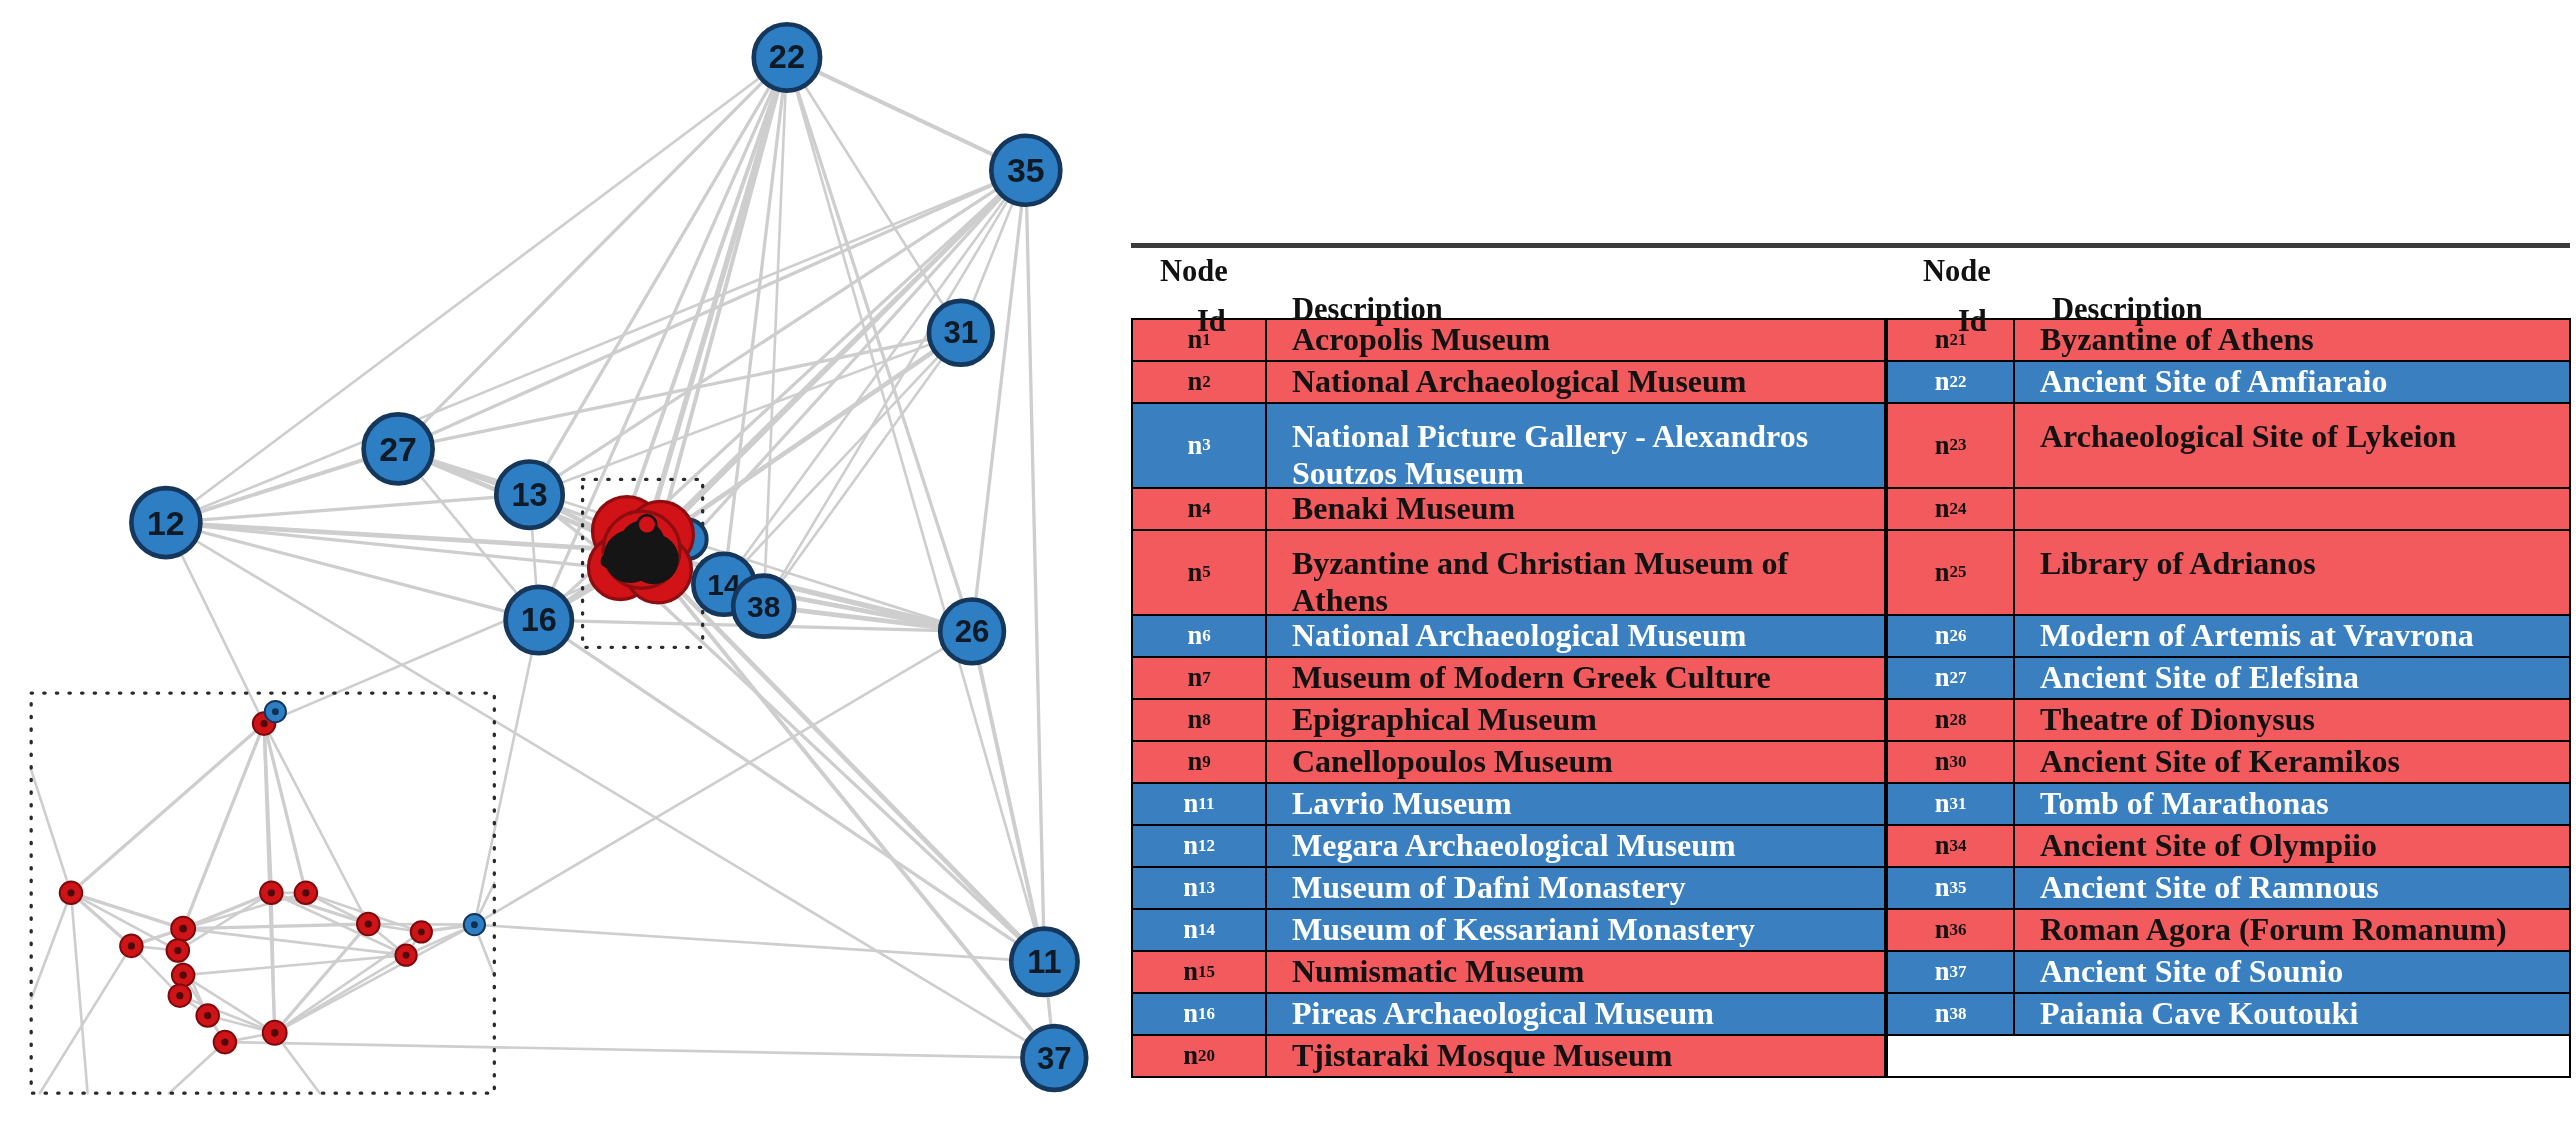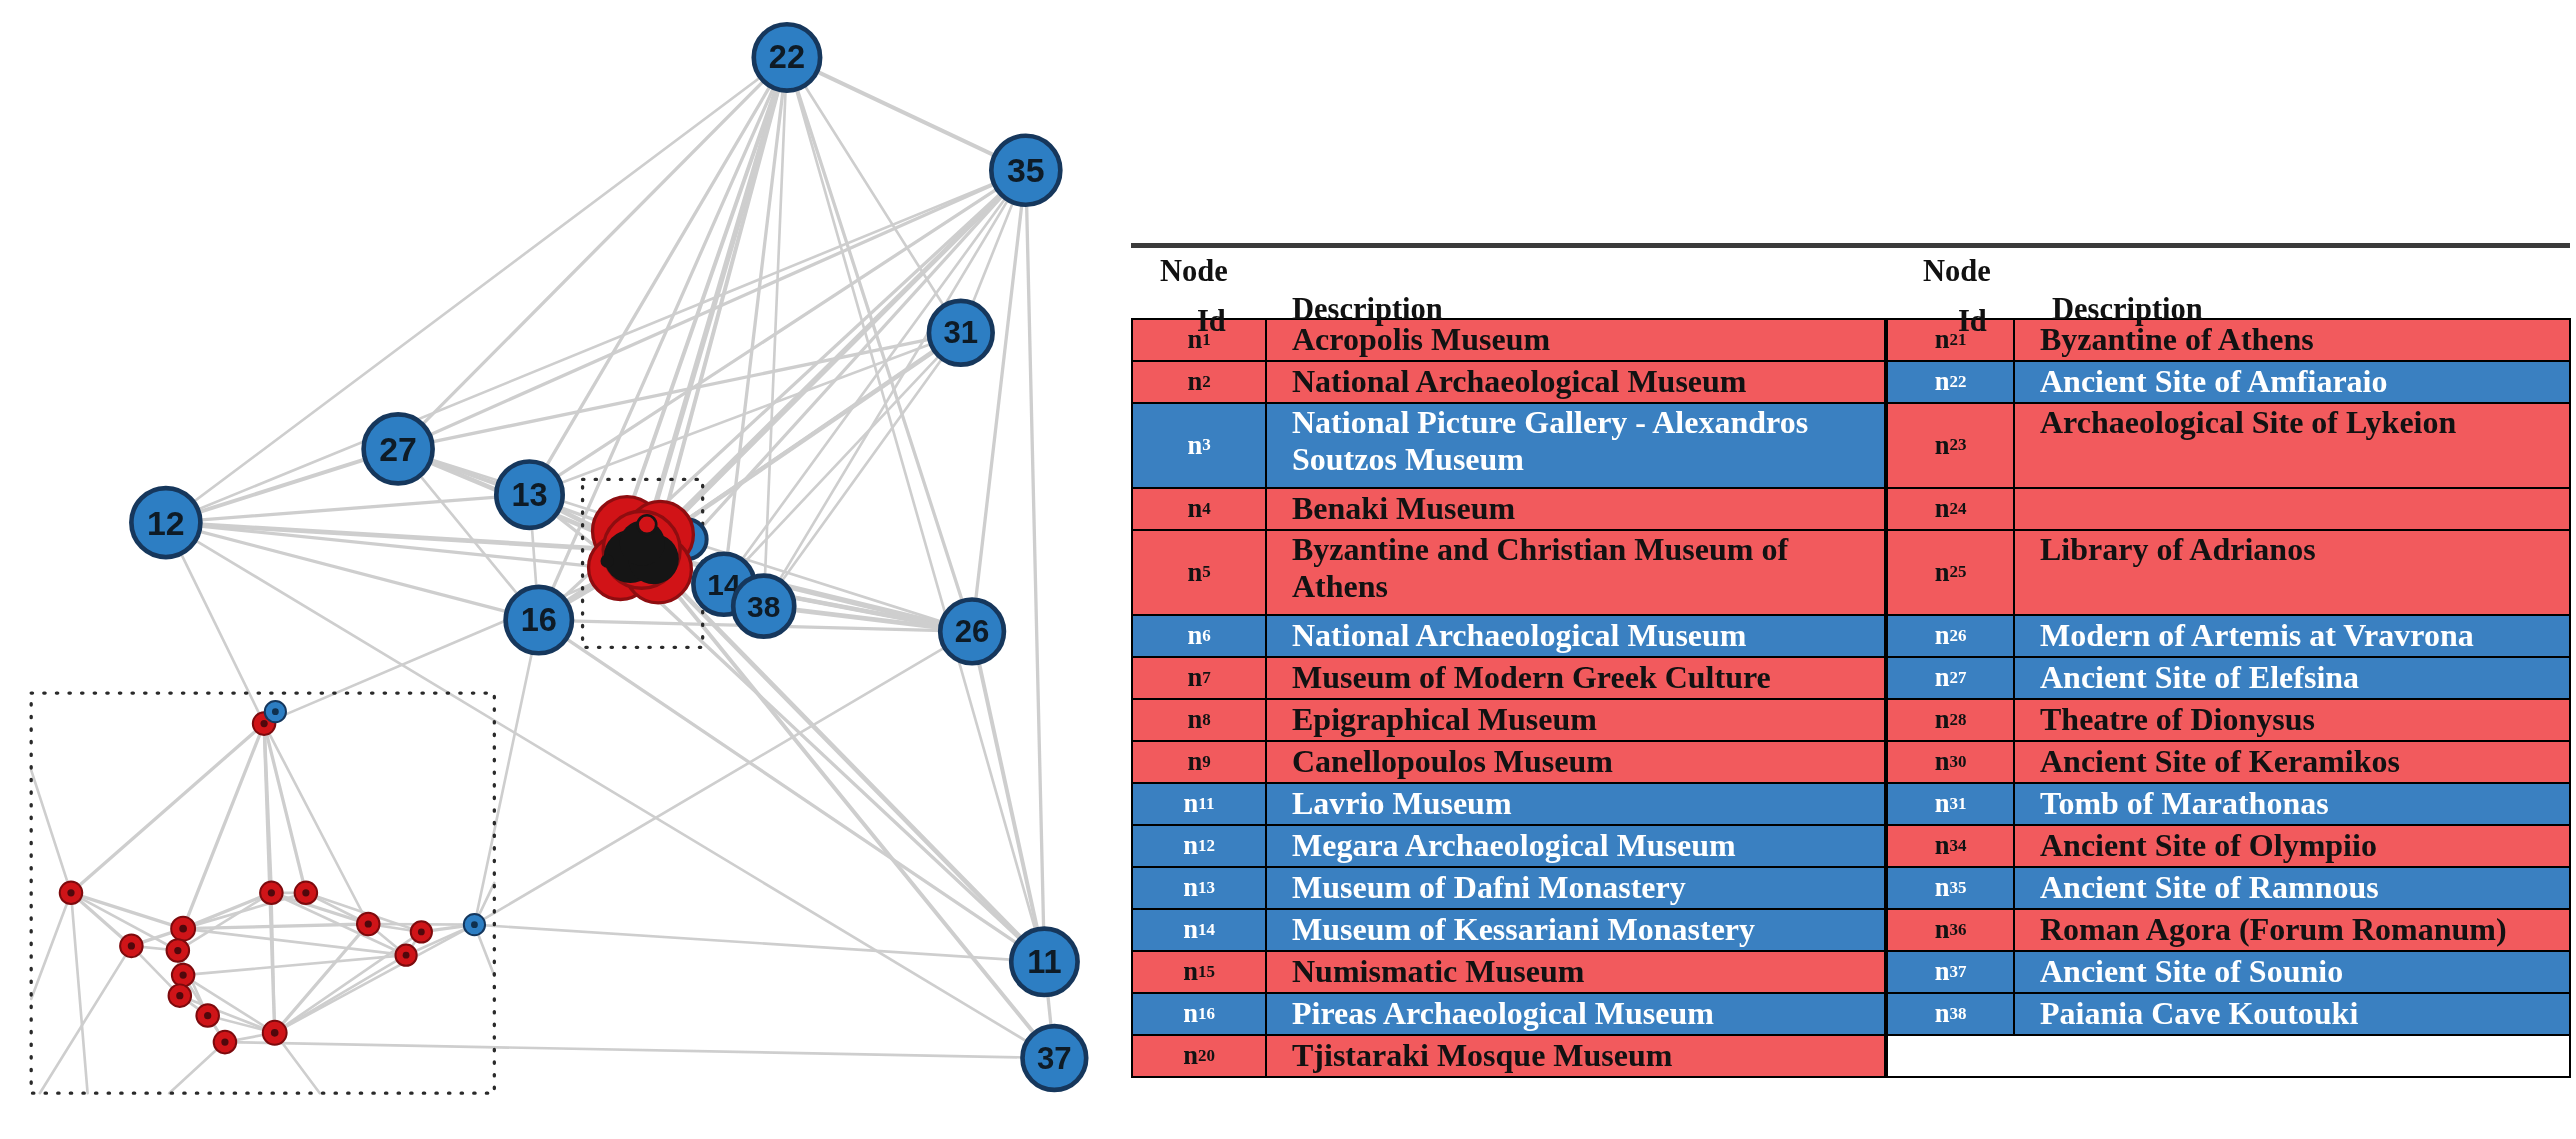--- a/index.html
+++ b/index.html
@@ -22,21 +22,21 @@
   #right-table{width:685px;}
   .trow{display:flex;height:42px;border-bottom:2.7px solid #000;box-sizing:border-box;}
   .trow.tall{height:85px;}
   .idcell{width:134px;border-right:2.7px solid #000;box-sizing:border-box;
           display:flex;align-items:center;justify-content:center;
           font-size:26.5px;font-weight:600;}
   #right-table .idcell{width:127px;}
   .idcell sub{font-size:17px;line-height:0;vertical-align:-6.6px;}
   .desccell{flex:1;display:flex;align-items:center;padding:0 13.3px 0 25px;
             font-size:32px;font-weight:600;line-height:37px;}
-  .trow.tall .desccell{align-items:flex-start;}
+  .trow.tall .desccell{align-items:flex-start;margin-top:14px;}
   .trow.red{color:#121212;}
   .trow.blue{color:#ffffff;}
   .trow.blankrow{background:#ffffff;}
   .trow.blankrow .idcell{border-right:none;}
 </style>
 </head>
 <body>
 
 <div id="stage">
 

